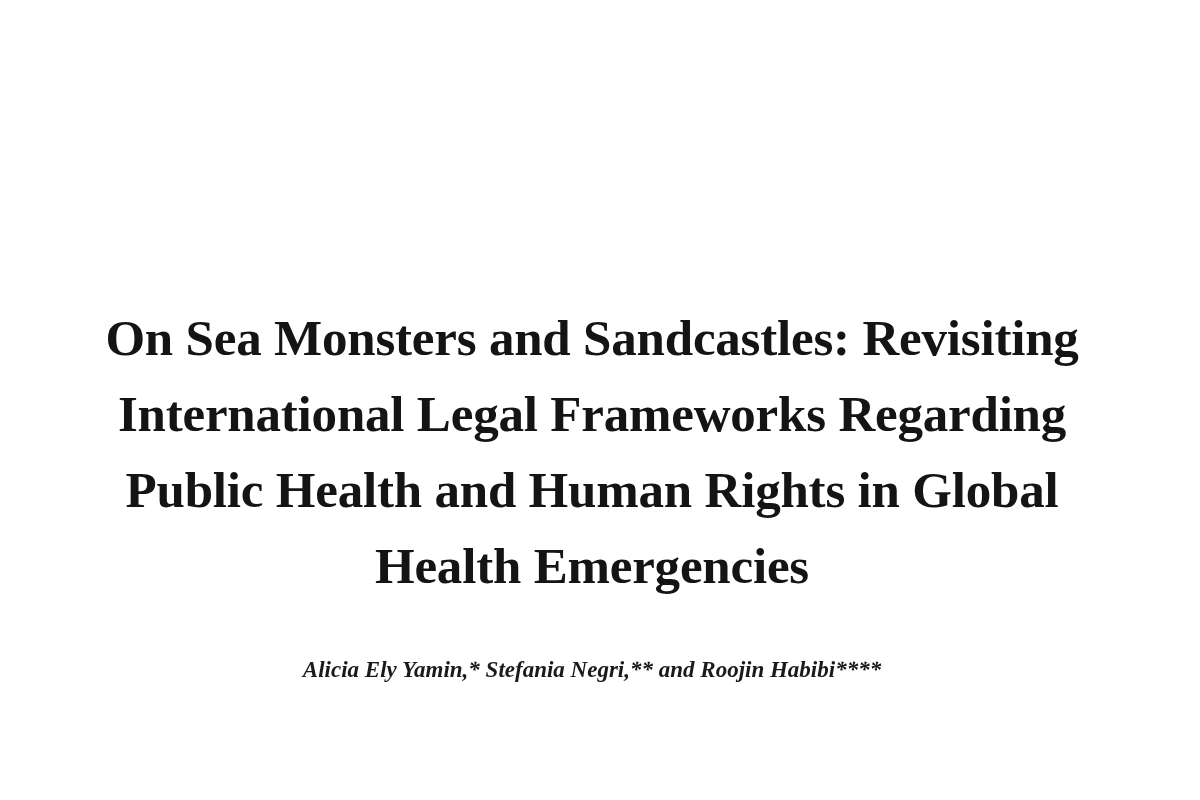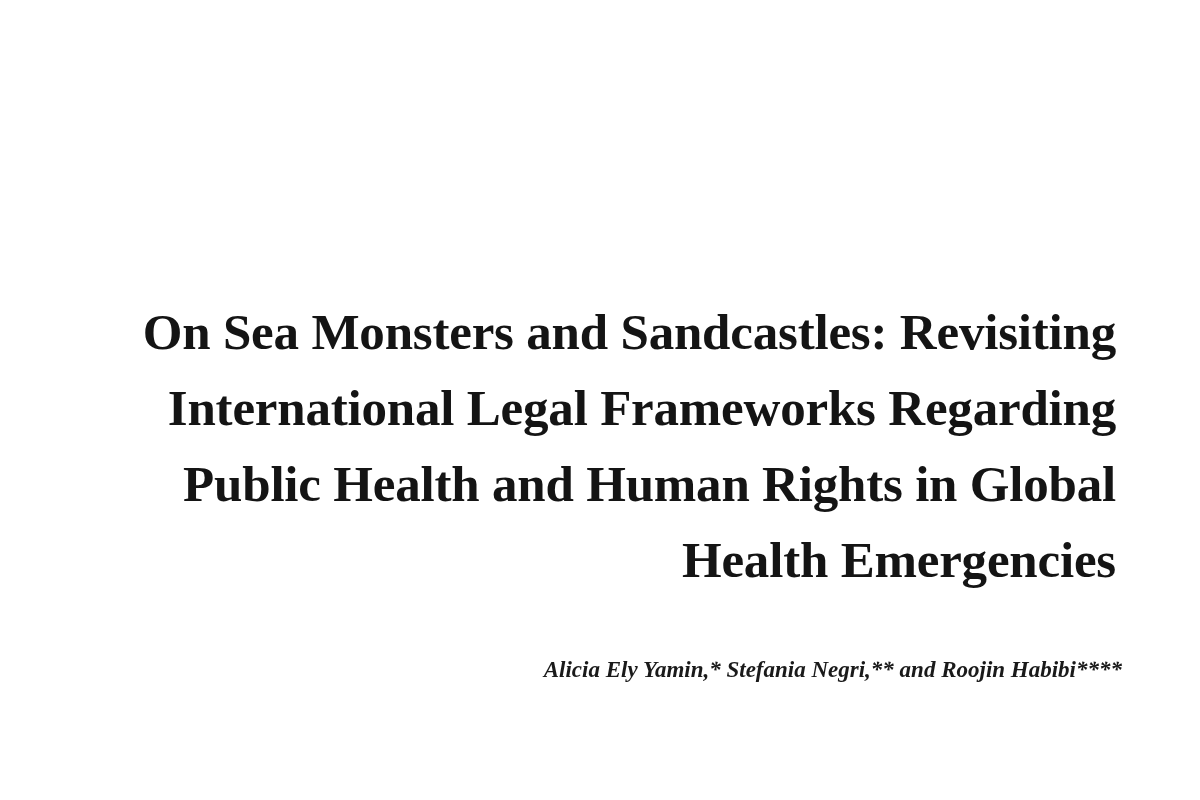--- a/index.html
+++ b/index.html
@@ -15,35 +15,35 @@
     overflow: hidden;
     font-family: "Liberation Serif", serif;
   }
   .title-block {
     position: absolute;
     left: 62px;
     top: 288px;
     width: 1060px;
   }
   .paper-title {
-    margin: 6px;
+    margin: 12px;
     font-family: "Liberation Serif", serif;
     font-weight: bold;
     font-size: 51px;
     line-height: 76px;
     color: #141414;
     letter-spacing: -0.2px;
-    text-align: right;
+    text-align: center;
   }
   .authors-block {
     position: absolute;
     left: 62px;
     top: 655px;
     width: 1060px;
-    text-align: right;
+    text-align: center;
   }
   .authors {
     margin: 0;
     font-family: "Liberation Serif", serif;
     font-style: italic;
     font-weight: bold;
     font-size: 23px;
     line-height: 30px;
     color: #1a1a1a;
   }

